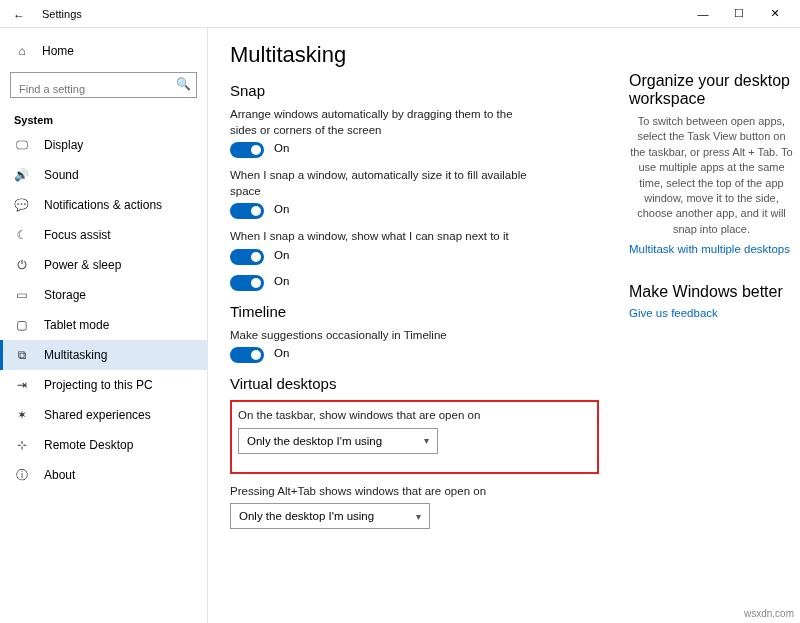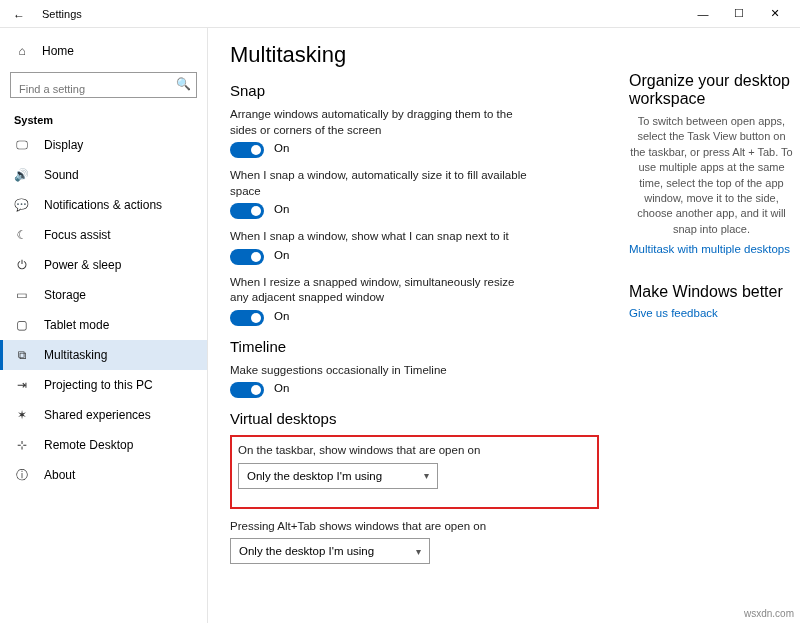--- a/index.html
+++ b/index.html
@@ -132,21 +132,20 @@
           <div class="toggle"></div>
           <span class="onlbl">On</span>
         </div>
 
       <div class="desc">When I snap a window, show what I can snap next to it</div>
       <div class="toggle-row">
           <div class="toggle"></div>
           <span class="onlbl">On</span>
         </div>
 
-      <div class="desc">When I resize a snapped window, simultaneously resize any adjacent snapped window</div>
       <div class="toggle-row">
           <div class="toggle"></div>
           <span class="onlbl">On</span>
         </div>
 
       <h2>Timeline</h2>
       <div class="desc">Make suggestions occasionally in Timeline</div>
       <div class="toggle-row">
           <div class="toggle"></div>
           <span class="onlbl">On</span>

